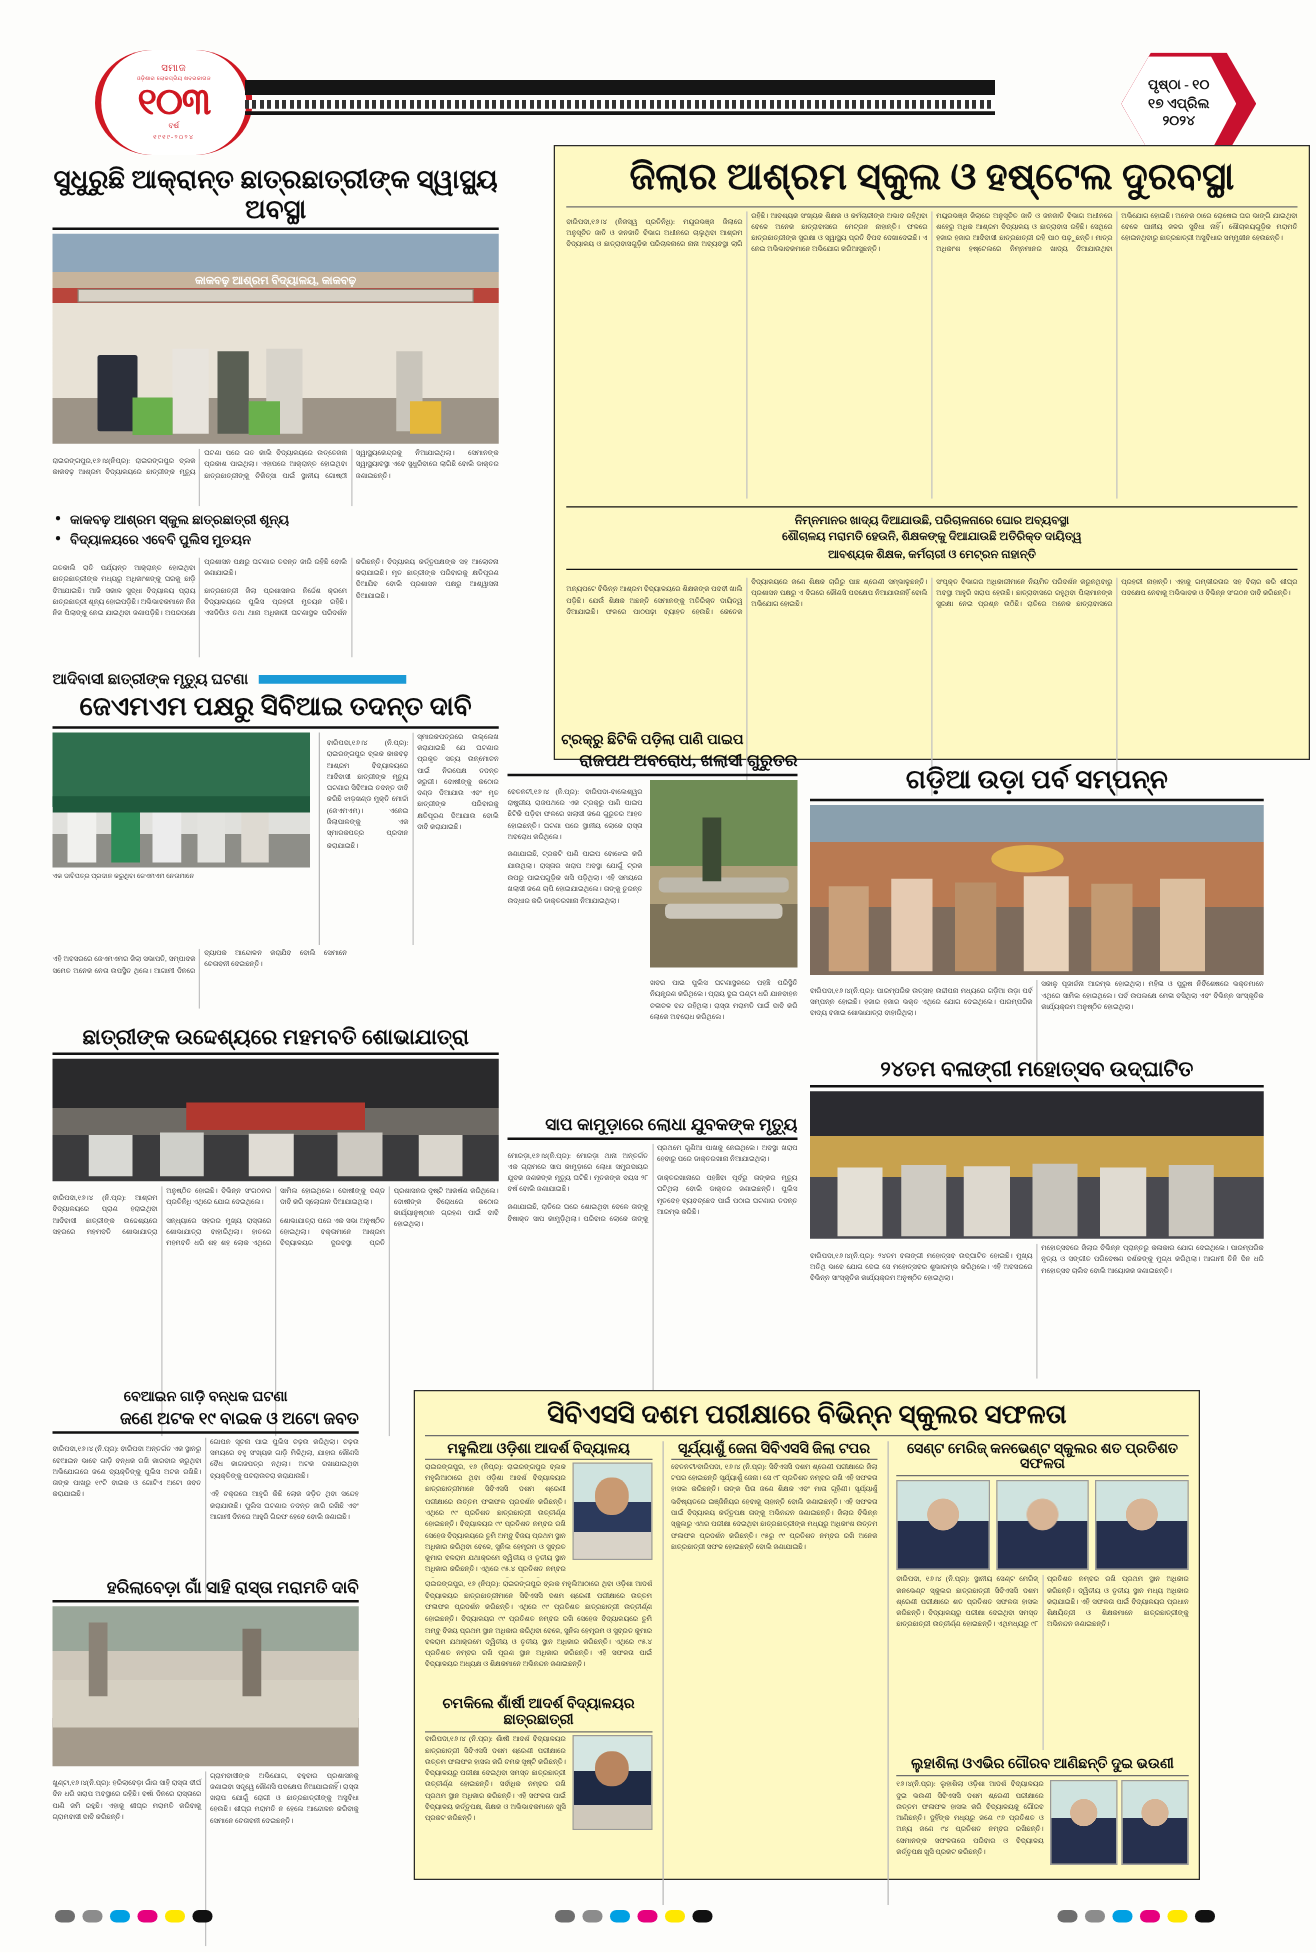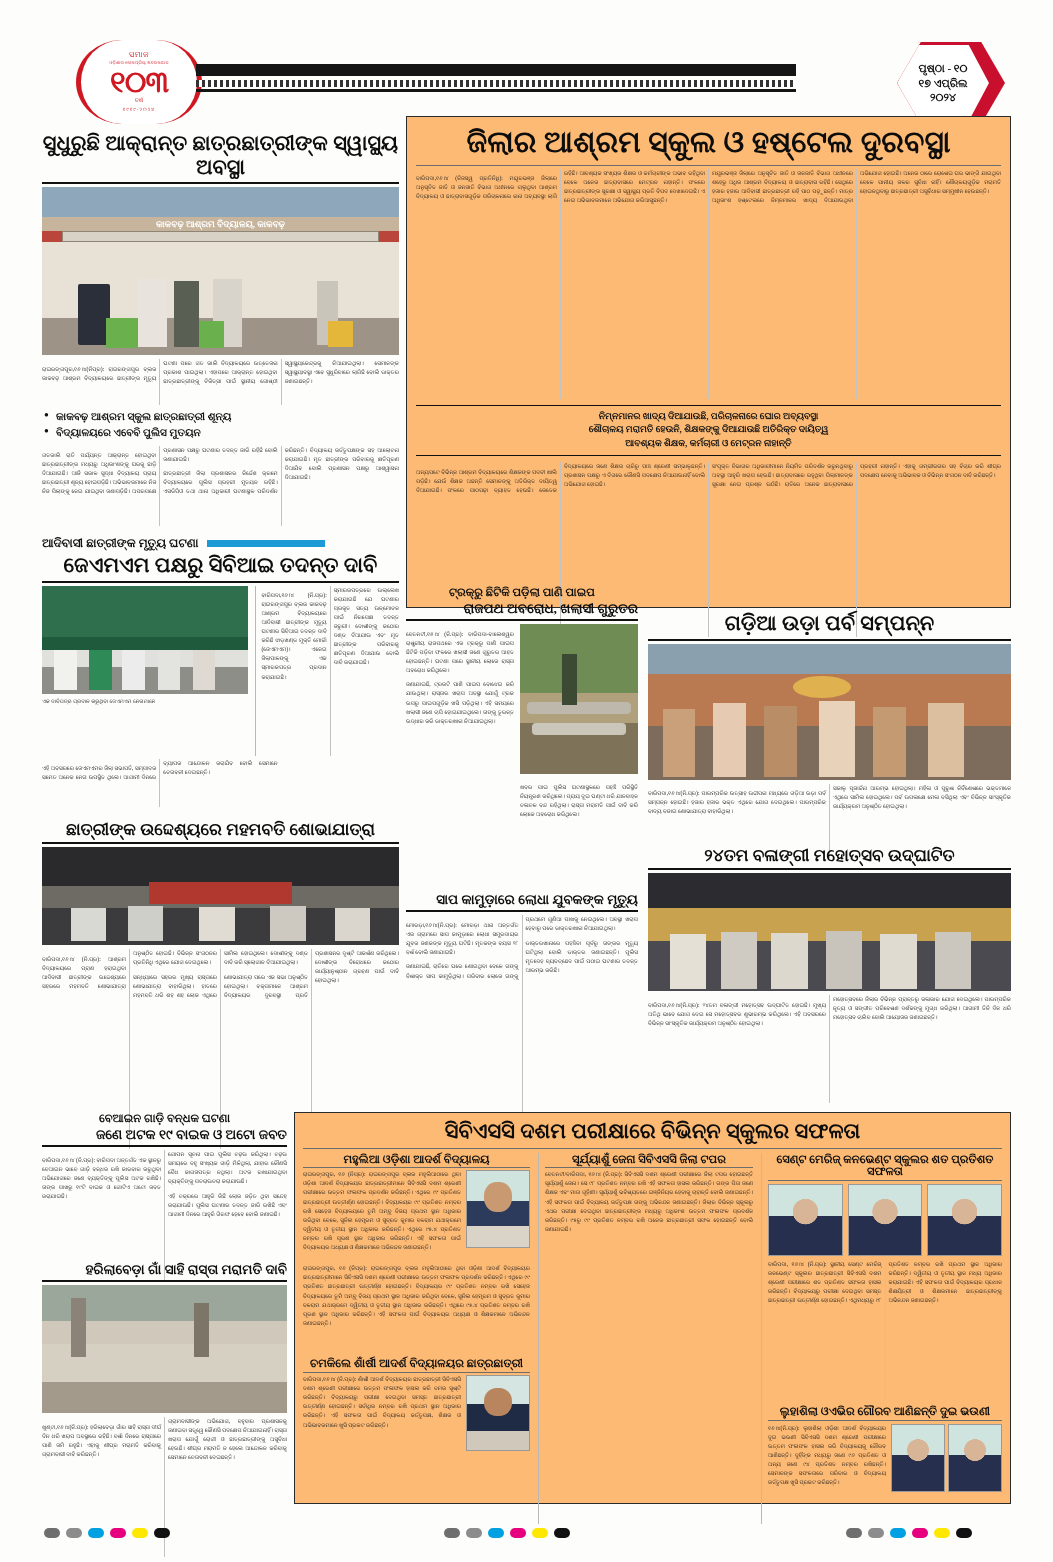--- a/index.html
+++ b/index.html
@@ -80,21 +80,21 @@
   .h-xs{font-size:11.5px;}
   .kicker{font-size:12px;font-weight:bold;text-align:left;}
   .body-txt{
     font-size:5.6px;line-height:1.62;text-align:justify;
     color:#1b1b1b;word-spacing:0px;
     -webkit-hyphens:auto;hyphens:auto;overflow:hidden;
   }
   .col-rule{border-left:1px solid #b9b9b9;}
   .hr-blk{border:0;border-top:2px solid #111;margin:3px 0;}
   .hr-thin{border:0;border-top:1px solid #6d6d6d;margin:2px 0;}
-  .box{border:1px solid #2b2b2b;background:#fdba74;position:absolute;box-sizing:border-box;}
+  .box{border:1px solid #2b2b2b;background:#fef9c3;position:absolute;box-sizing:border-box;margin-left:37px;}
 
   
   .photo{position:relative;overflow:hidden;background:#c9c9c4;}
   .ph-school{background:
       linear-gradient(#8fa7bb 0 18%, #c7b49c 18% 26%, #b9453b 26% 33%, #e8e2d6 33% 78%, #9d9487 78% 100%);}
   .ph-school:after{content:"";position:absolute;left:6%;top:27%;width:88%;height:5%;
       background:#d8d2c6;box-shadow:0 0 0 1px #8e8577;}
   .ph-meet{background:
       linear-gradient(#2f6f4e 0 55%, #e0e0dc 55% 75%, #8e8e88 75% 100%);}
   .ph-meet:after{content:"";position:absolute;left:0;top:48%;width:100%;height:12%;
@@ -334,21 +334,21 @@
       <div style="position:absolute;left:0;top:46%;width:100%;height:30%;background:#d6d0c2;"></div>
       <div style="position:absolute;left:12%;top:10%;width:6%;height:46%;background:#8b8377;"></div>
       <div style="position:absolute;left:62%;top:14%;width:6%;height:42%;background:#7e7569;"></div>
     </div>
     <div class="colcount2 body-txt" style="margin-top:4px;height:140px;">
       <p>ଖୁଣ୍ଟା,୧୬।୪(ନି.ପ୍ର): ହରିଲାବେଡ଼ା ଗାଁର ସାହି ରାସ୍ତା ଦୀର୍ଘ ଦିନ ଧରି ଖରାପ ଅବସ୍ଥାରେ ରହିଛି। ବର୍ଷା ଦିନରେ ରାସ୍ତାରେ ପାଣି ଜମି ରହୁଛି। ଏହାକୁ ଶୀଘ୍ର ମରାମତି କରିବାକୁ ଗ୍ରାମବାସୀ ଦାବି କରିଛନ୍ତି।</p>
       <p>ଗ୍ରାମବାସୀଙ୍କ ଅଭିଯୋଗ, ବହୁବାର ପ୍ରଶାସନକୁ ଜଣାଇବା ସତ୍ତ୍ୱେ କୌଣସି ପଦକ୍ଷେପ ନିଆଯାଇନାହିଁ। ରାସ୍ତା ଖରାପ ଯୋଗୁଁ ରୋଗୀ ଓ ଛାତ୍ରଛାତ୍ରୀଙ୍କୁ ଅସୁବିଧା ହେଉଛି। ଶୀଘ୍ର ମରାମତି ନ ହେଲେ ଆନ୍ଦୋଳନ କରିବାକୁ ସେମାନେ ଚେତାବନୀ ଦେଇଛନ୍ତି।</p>
     </div>
   </div>
 
-  <div class="box" style="left:294px;top:1112px;width:717px;height:392px;padding:7px 8px;">
+  <div class="box" style="left:294px;top:1112px;width:629px;height:392px;padding:7px 8px;">
     <div class="hl h-big">ସିବିଏସସି ଦଶମ ପରୀକ୍ଷାରେ ବିଭିନ୍ନ ସ୍କୁଲର ସଫଳତା</div>
     <hr class="hr-thin" style="margin-top:4px;">
 
     <div style="display:flex;gap:8px;margin-top:4px;">
 
       <div style="width:228px;">
         <div class="hl h-xs">ମହୁଲିଆ ଓଡ଼ିଶା ଆଦର୍ଶ ବିଦ୍ୟାଳୟ</div>
         <hr class="hr-thin">
         <div style="display:flex;gap:5px;margin-top:2px;">
           <div class="body-txt" style="flex:1;height:92px;">ରାଇରଙ୍ଗପୁର, ୧୬ (ନିପ୍ର): ରାଇରଙ୍ଗପୁର ବ୍ଲକ ମହୁଲିଆଠାରେ ଥିବା ଓଡ଼ିଶା ଆଦର୍ଶ ବିଦ୍ୟାଳୟର ଛାତ୍ରଛାତ୍ରୀମାନେ ସିବିଏସସି ଦଶମ ଶ୍ରେଣୀ ପରୀକ୍ଷାରେ ଉତ୍ତମ ଫଳାଫଳ ପ୍ରଦର୍ଶନ କରିଛନ୍ତି। ଏଥିରେ ୯୯ ପ୍ରତିଶତ ଛାତ୍ରଛାତ୍ରୀ ଉତ୍ତୀର୍ଣ୍ଣ ହୋଇଛନ୍ତି। ବିଦ୍ୟାଳୟର ୯୯ ପ୍ରତିଶତ ନମ୍ବର ରଖି ସେହେଜ ବିଦ୍ୟାଳୟରେ ତୁମି ଅମ୍ବୁ ବିଜୟ ପ୍ରଥମ ସ୍ଥାନ ଅଧିକାର କରିଥିବା ବେଳେ, ସୁନିଲ ହେମ୍ବ୍ରମ ଓ ସୁବ୍ରତ କୁମାର ବଳରାମ ଯଥାକ୍ରମେ ଦ୍ୱିତୀୟ ଓ ତୃତୀୟ ସ୍ଥାନ ଅଧିକାର କରିଛନ୍ତି। ଏଥିରେ ୯୫.୪ ପ୍ରତିଶତ ନମ୍ବର ରଖି ପୂରଣ ସ୍ଥାନ ଅଧିକାର କରିଛନ୍ତି। ଏହି ସଫଳତା ପାଇଁ ବିଦ୍ୟାଳୟର ଅଧ୍ୟକ୍ଷ ଓ ଶିକ୍ଷକମାନେ ଅଭିନନ୍ଦନ ଜଣାଇଛନ୍ତି।</div>

